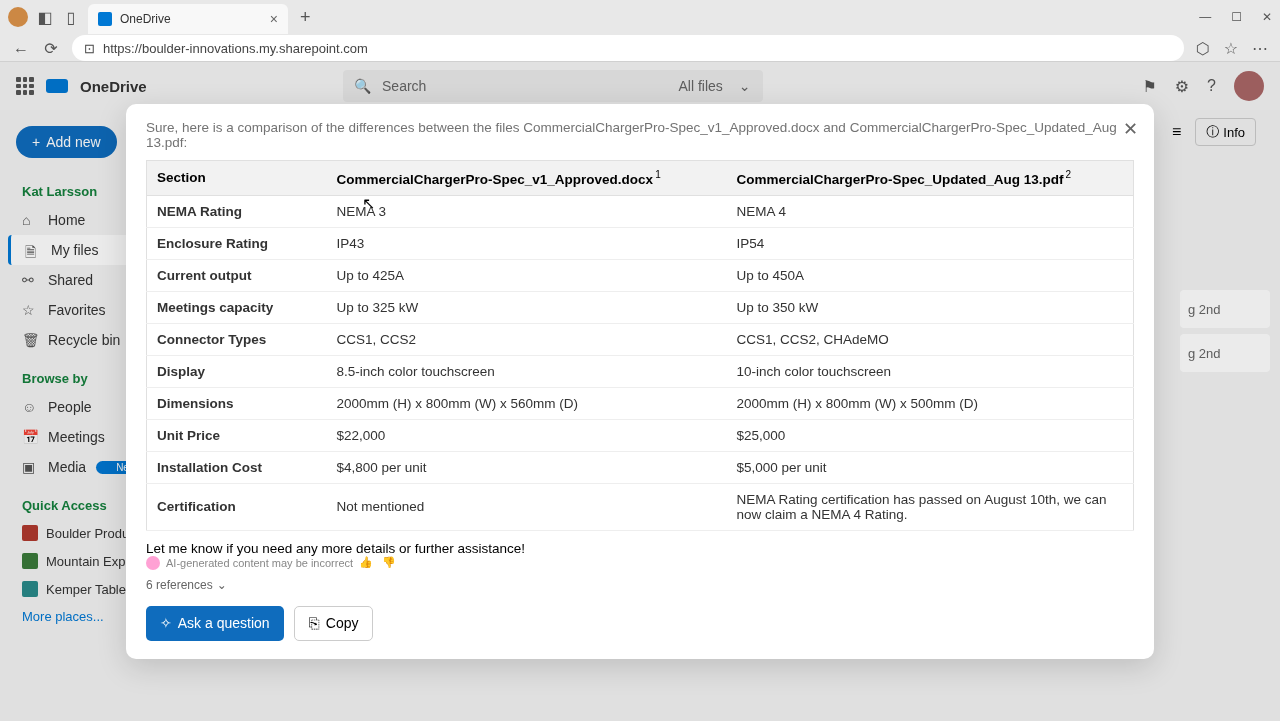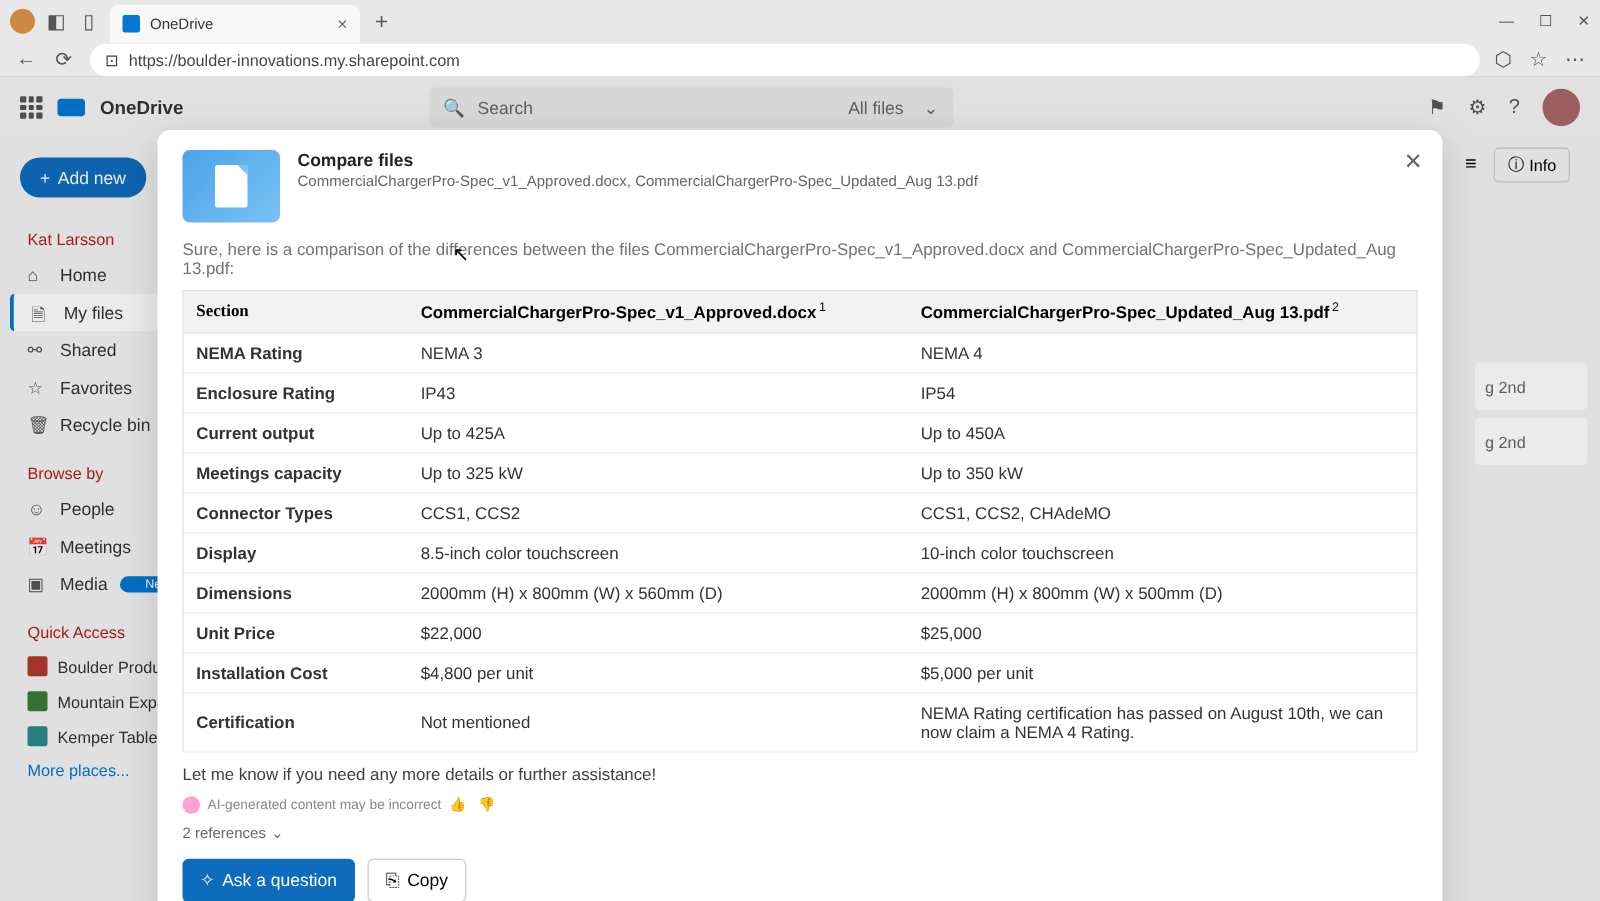--- a/index.html
+++ b/index.html
@@ -28,21 +28,21 @@
 .app-name { font-size: 15px; font-weight: 600; color: #333; }
 .search-box { flex: 1; max-width: 420px; margin: 0 auto; height: 32px; background: #eaeaea; border-radius: 4px; display: flex; align-items: center; padding: 0 12px; gap: 10px; color: #666; font-size: 14px; }
 .search-scope { margin-left: auto; display: flex; align-items: center; gap: 16px; }
 .header-right { display: flex; align-items: center; gap: 18px; color: #555; margin-left: auto; }
 .avatar { width: 30px; height: 30px; border-radius: 50%; background: #a66; }
 
 
 .main { display: flex; height: calc(100% - 110px); }
 .sidebar { width: 200px; padding: 16px 8px; }
 .add-btn { background: #0f6cbd; color: #fff; border: none; border-radius: 18px; padding: 8px 16px; font-size: 14px; display: flex; align-items: center; gap: 6px; margin-bottom: 20px; margin-left: 8px; }
-.sb-section { font-size: 13px; font-weight: 400; color: #b91c1c; padding: 6px 14px; margin-top: 10px; }
+.sb-section { font-size: 13px; font-weight: 700; color: #15803d; padding: 6px 14px; margin-top: 10px; }
 .sb-item { display: flex; align-items: center; gap: 10px; padding: 7px 14px; font-size: 14px; color: #333; border-radius: 4px; cursor: pointer; }
 .sb-item.active { background: #fff; border-left: 3px solid #0078d4; }
 .sb-icon { width: 16px; height: 16px; color: #555; flex-shrink: 0; }
 .badge-new { background: #0078d4; color: #fff; font-size: 10px; border-radius: 8px; padding: 1px 20px; }
 .qa-item { display: flex; align-items: center; gap: 8px; padding: 6px 14px; font-size: 13px; color: #333; }
 .qa-icon { width: 16px; height: 16px; border-radius: 2px; flex-shrink: 0; }
 .more-link { color: #0078d4; font-size: 13px; padding: 6px 14px; }
 
 .content { flex: 1; padding: 16px 24px; position: relative; }
 .content-right { position: absolute; right: 24px; top: 8px; display: flex; align-items: center; gap: 14px; }
@@ -53,31 +53,31 @@
 .overlay { position: absolute; inset: 62px 0 0 0; background: rgba(0,0,0,0.08); display: flex; justify-content: center; align-items: flex-start; padding-top: 42px; }
 .modal { width: 1028px; background: #fff; border-radius: 10px; box-shadow: 0 8px 30px rgba(0,0,0,0.15); padding: 16px 20px 18px; position: relative; }
 .modal-header { display: flex; gap: 14px; align-items: flex-start; margin-bottom: 14px; }
 .doc-thumb { width: 78px; height: 58px; background: linear-gradient(135deg, #4aa3e8, #7bc2f5); border-radius: 6px; display: flex; align-items: center; justify-content: center; }
 .doc-thumb-inner { width: 26px; height: 34px; background: #fff; border-radius: 2px; position: relative; }
 .doc-thumb-inner::after { content: ''; position: absolute; top: 0; right: 0; border-style: solid; border-width: 0 8px 8px 0; border-color: transparent #7bc2f5 transparent transparent; }
 .modal-title { font-size: 14px; font-weight: 600; color: #222; }
 .modal-sub { font-size: 12px; color: #666; margin-top: 2px; }
 .close-x { position: absolute; top: 14px; right: 16px; font-size: 18px; color: #666; cursor: pointer; }
 .intro { font-size: 13.5px; color: #737373; margin-bottom: 10px; }
-.outro { font-size: 13.5px; color: #404040; margin-top: 10px; }
+.outro { font-size: 13.5px; color: #000000; margin-top: 10px; }
 
 .cmp-table { width: 100%; border-collapse: collapse; border: 1px solid #e0e0e0; font-size: 13.5px; }
 .cmp-table th { background: #f2f2f2; text-align: left; padding: 8px 10px; font-weight: 600; border-bottom: 1px solid #e0e0e0; }
 .cmp-table td { padding: 8px 10px; border-bottom: 1px solid #eee; color: #333; }
 .cmp-table td:first-child { font-weight: 600; }
 .cmp-table th sup, .cmp-table th .foot { font-size: 10px; font-weight: 400; vertical-align: super; margin-left: 2px; }
-.col1 { width: 180px; font-family: Liberation Serif, serif; }
+.col1 { width: 180px; }
 .col2 { width: 400px; }
 
-.disclaimer { display: flex; align-items: center; gap: 6px; font-size: 11px; color: #888; margin-top: 10px; }
+.disclaimer { display: flex; align-items: center; gap: 6px; font-size: 11px; color: #888; }
 .disc-icon { width: 14px; height: 14px; background: #f4a; border-radius: 50%; opacity: 0.5; }
 .feedback { float: right; display: flex; gap: 10px; color: #888; }
 .refs { font-size: 12px; color: #666; margin-top: 8px; display: flex; align-items: center; gap: 4px; }
 
 .modal-actions { display: flex; gap: 10px; margin-top: 14px; }
 .ask-btn { background: #0f6cbd; color: #fff; border: none; border-radius: 5px; padding: 8px 14px; font-size: 14px; display: flex; align-items: center; gap: 6px; }
 .copy-btn { background: #fff; border: 1px solid #ccc; border-radius: 5px; padding: 8px 14px; font-size: 14px; display: flex; align-items: center; gap: 6px; }
 
 .cursor { position: absolute; left: 362px; top: 194px; font-size: 16px; pointer-events: none; z-index: 100; }
 </style>
@@ -218,29 +218,20 @@
       </div>
     <div class="bg-card" style="top:224px">
         <span>g 2nd</span>
       </div>
   </div>
 </div>
 
 <div class="overlay">
   <div class="modal">
     <span class="close-x">✕</span>
-    <div class="modal-header">
-      <div class="doc-thumb">
-          <div class="doc-thumb-inner"></div>
-        </div>
-      <div>
-        <div class="modal-title">Compare files</div>
-        <div class="modal-sub">CommercialChargerPro-Spec_v1_Approved.docx, CommercialChargerPro-Spec_Updated_Aug 13.pdf</div>
-      </div>
-    </div>
     <div class="intro">Sure, here is a comparison of the differences between the files CommercialChargerPro-Spec_v1_Approved.docx and CommercialChargerPro-Spec_Updated_Aug 13.pdf:</div>
 
     <table class="cmp-table">
       <thead>
         <tr>
           <th class="col1">Section</th>
           <th class="col2"><span>CommercialChargerPro-Spec_v1_Approved.docx</span><span class="foot">1</span></th>
           <th><span>CommercialChargerPro-Spec_Updated_Aug 13.pdf</span><span class="foot">2</span></th>
         </tr>
       </thead>
@@ -301,21 +292,21 @@
     <div class="outro">Let me know if you need any more details or further assistance!</div>
     <div class="disclaimer">
       <span class="disc-icon"></span>
       <span>AI-generated content may be incorrect</span>
       <span class="feedback">
         <span>👍</span>
         <span>👎</span>
       </span>
     </div>
     <div class="refs">
-      <span>2 references</span>
+      <span>6 references</span>
       <span>⌄</span>
     </div>
     <div class="modal-actions">
       <button class="ask-btn">
         <span>✧</span>
         <span>Ask a question</span>
       </button>
       <button class="copy-btn">
         <span>⎘</span>
         <span>Copy</span>

